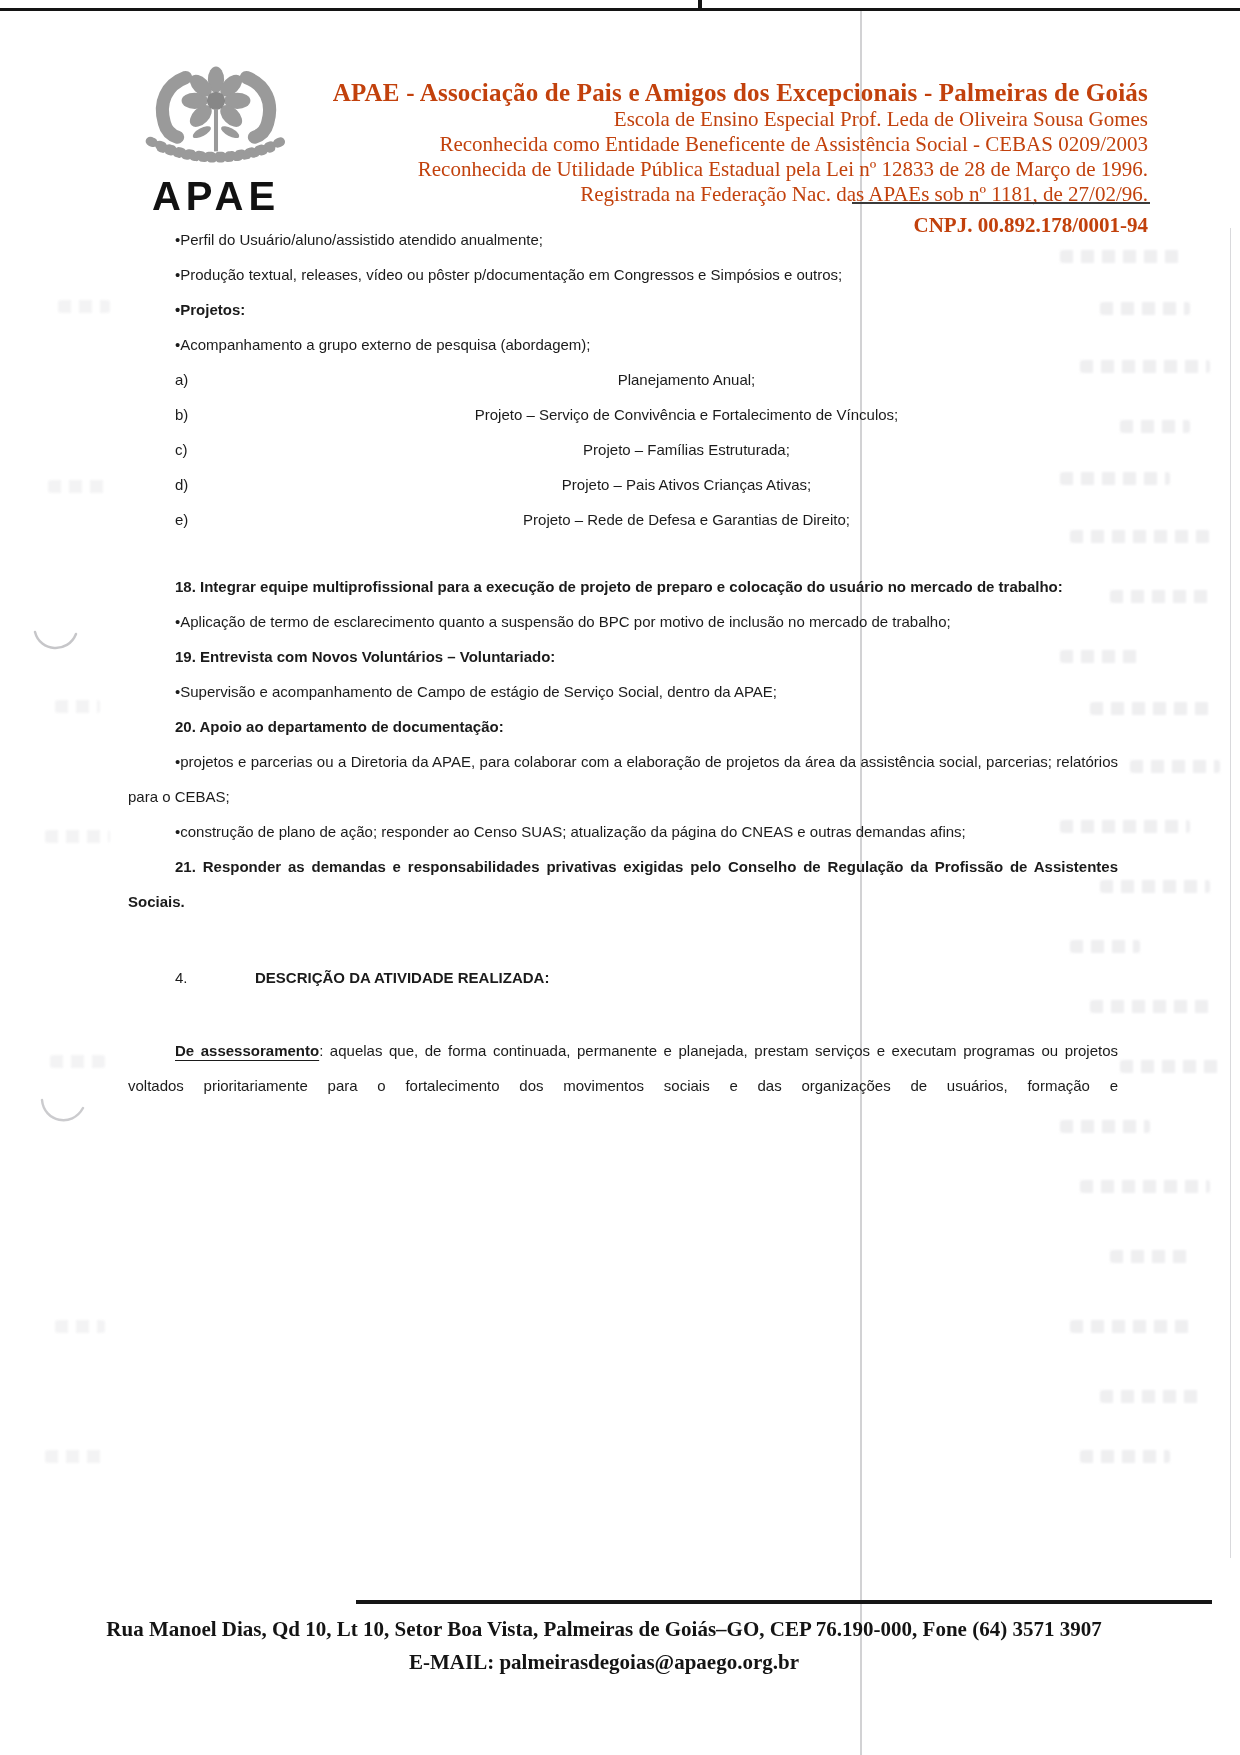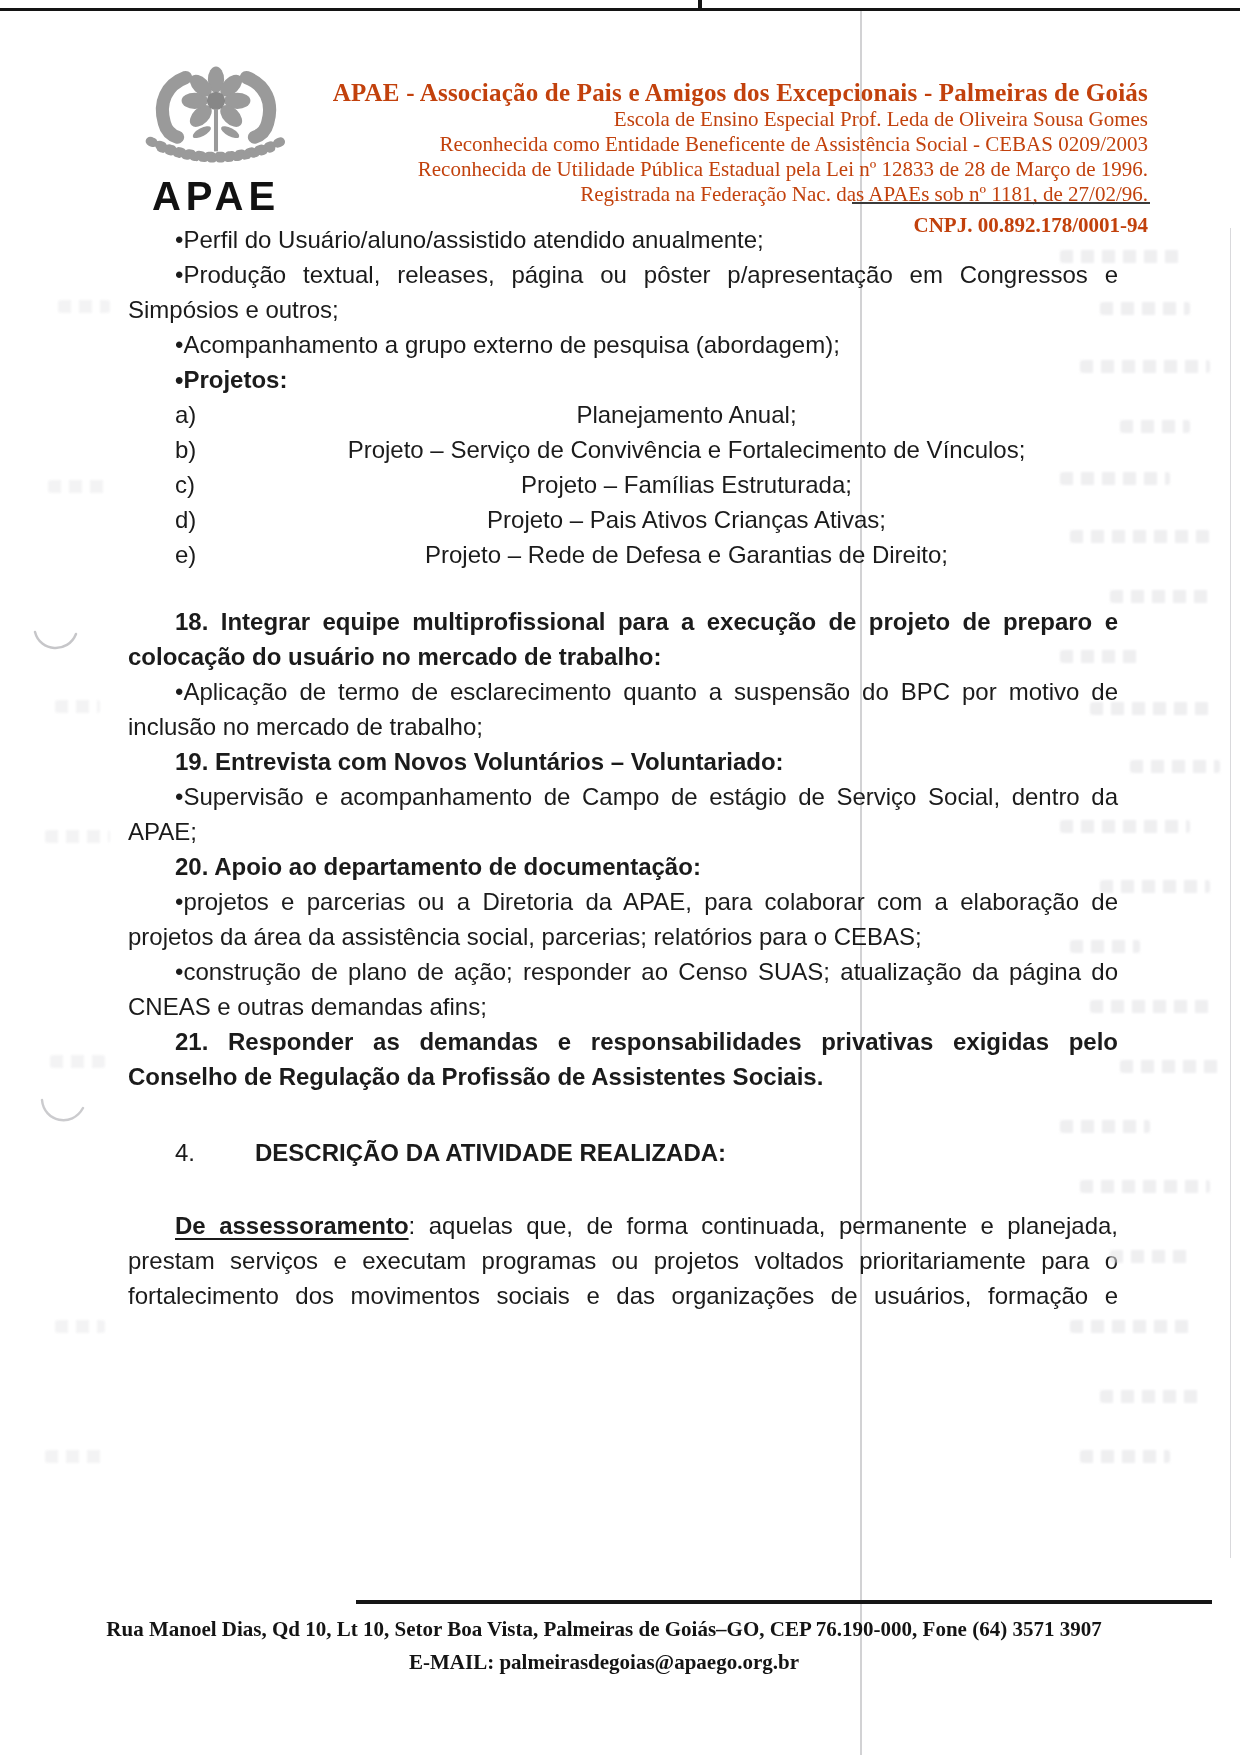--- a/index.html
+++ b/index.html
@@ -24,21 +24,21 @@
   .logo{position:absolute;left:130px;top:64px;width:172px;text-align:center;}
   .logo-word{font-family:"Liberation Sans",sans-serif;font-weight:900;font-size:40px;
     letter-spacing:5px;color:#121212;line-height:36px;margin-top:0;text-align:center;}
   .header-text{position:absolute;top:78px;right:92px;width:870px;text-align:right;
     font-family:"Liberation Serif",serif;color:#c2410c;}
   .org-line1{font-size:25px;font-weight:bold;line-height:29px;letter-spacing:.2px;}
   .org-sub{font-size:21px;line-height:25px;}
   .org-cnpj{font-size:21px;font-weight:bold;line-height:30px;padding-top:3px;}
   
   .body-text{position:absolute;left:128px;top:222px;width:990px;
-    font-size:24px;line-height:35px;text-align:justify;}
+    font-size:15px;line-height:35px;text-align:justify;}
   .para{margin:0;text-indent:47px;text-align:justify;}
   .para.bold{font-weight:bold;}
   .para.justify-last{text-align-last:justify;}
   .lead-text{font-weight:bold;text-decoration:underline;text-underline-offset:4px;}
   .list-row{display:flex;padding-left:47px;margin:0;}
   .list-row .marker{flex:0 0 80px;}
   .list-row .li-text{flex:1;text-align:center;}
   .section-row{display:flex;padding-left:47px;margin:0;font-weight:bold;}
   .section-row .marker{flex:0 0 80px;font-weight:normal;}
   .spacer{width:100%;}
@@ -97,23 +97,23 @@
     <div class="org-sub">Escola de Ensino Especial Prof. Leda de Oliveira Sousa Gomes</div>
     <div class="org-sub">Reconhecida como Entidade Beneficente de Assistência Social - CEBAS 0209/2003</div>
     <div class="org-sub">Reconhecida de Utilidade Pública Estadual pela Lei nº 12833 de 28 de Março de 1996.</div>
     <div class="org-sub">Registrada na Federação Nac. das APAEs sob nº 1181, de 27/02/96.</div>
     <div class="org-cnpj">CNPJ. 00.892.178/0001-94</div>
   </div>
   <div class="cnpj-rule"></div>
 
   <div class="body-text">
       <p class="para">•Perfil do Usuário/aluno/assistido atendido anualmente;</p>
-      <p class="para">•Produção textual, releases, página ou pôster p/apresentação em Congressos e Simpósios e outros;</p>
+      <p class="para">•Produção textual, releases, vídeo ou pôster p/documentação em Congressos e Simpósios e outros;</p>
+      <p class="para bold">•Projetos:</p>
       <p class="para">•Acompanhamento a grupo externo de pesquisa (abordagem);</p>
-      <p class="para bold">•Projetos:</p>
       <div class="list-row">
         <span class="marker">a)</span>
         <span class="li-text">Planejamento Anual;</span>
       </div>
       <div class="list-row">
         <span class="marker">b)</span>
         <span class="li-text">Projeto – Serviço de Convivência e Fortalecimento de Vínculos;</span>
       </div>
       <div class="list-row">
         <span class="marker">c)</span>

